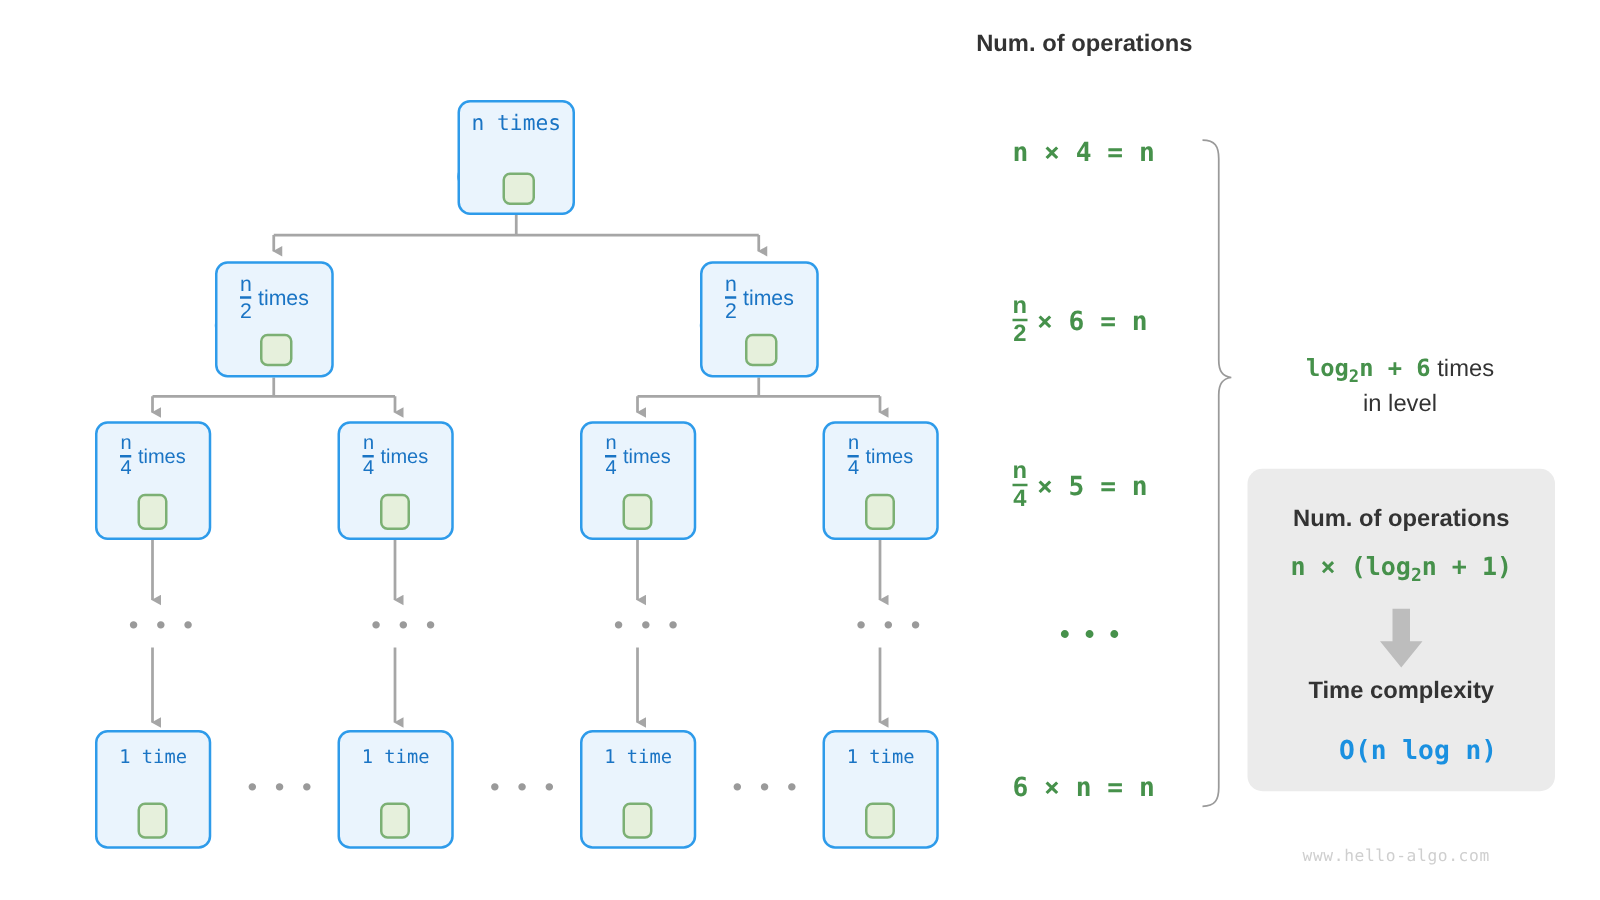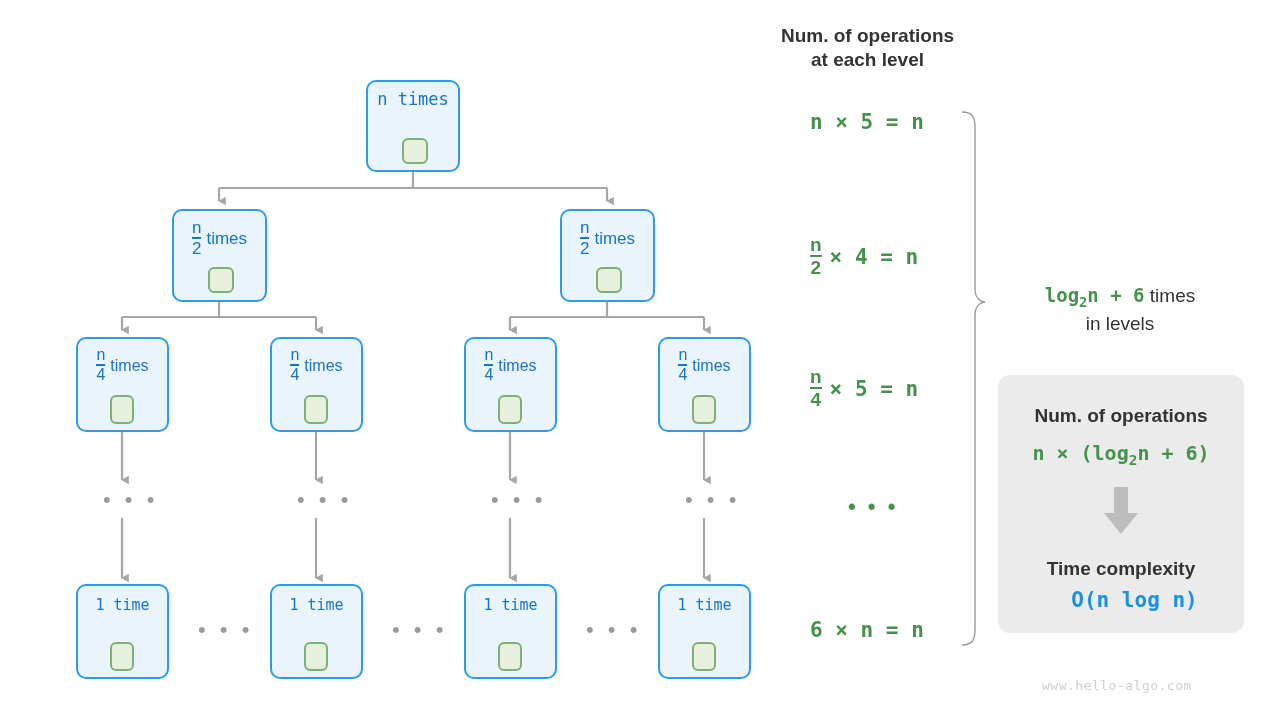--- a/index.html
+++ b/index.html
@@ -257,30 +257,29 @@
     <div class="label mono" style="font-size:15px;top:10px;">1 time</div>
     <div class="loopbox" style="left:32px;top:56px;width:24px;height:29px;"></div>
   </div>
 
   <div class="ellipsis-h" style="left:198px;top:617px;">• • •</div>
   <div class="ellipsis-h" style="left:392px;top:617px;">• • •</div>
   <div class="ellipsis-h" style="left:586px;top:617px;">• • •</div>
 
   <div class="col-title" style="left:745px;top:24px;width:245px;">
     <div>Num. of operations</div>
-    <div>at each level</div>
-  </div>
-
-  <div class="formula mono" style="left:810px;top:110px;font-size:21px;">n × 5 = n</div>
+  </div>
+
+  <div class="formula mono" style="left:810px;top:110px;font-size:21px;">n × 4 = n</div>
 
   <div class="formula sans" style="left:810px;top:236px;font-size:21px;">
     <span class="frac" style="font-size:19px;">
       <span class="num">n</span>
       <span class="den">2</span>
-    </span><span class="txt" style="margin-left:8px;font-family:'DejaVu Sans Mono',monospace;">× 4 = n</span>
+    </span><span class="txt" style="margin-left:8px;font-family:'DejaVu Sans Mono',monospace;">× 6 = n</span>
   </div>
 
   <div class="formula sans" style="left:810px;top:368px;font-size:21px;">
     <span class="frac" style="font-size:19px;">
       <span class="num">n</span>
       <span class="den">4</span>
     </span><span class="txt" style="margin-left:8px;font-family:'DejaVu Sans Mono',monospace;">× 5 = n</span>
   </div>
 
   <div class="dots-green" style="left:848px;top:494px;font-size:22px;">• • •</div>
@@ -289,30 +288,30 @@
 
   <svg class="layer" viewBox="0 0 1280 720">
     <path d="M962,112 C972,112 975,117 975,127 L975,288 C975,297 978,301 985,302
              C978,303 975,307 975,316 L975,630 C975,640 972,645 962,645" fill="none" stroke="#9a9a9a" stroke-width="1.4"></path>
   </svg>
 
   <div class="levels-text" style="left:1000px;top:283px;width:240px;">
     <div>
       <span class="g"><span>log</span><sub>2</sub><span>n + 6</span></span><span> times</span>
     </div>
-    <div>in levels</div>
+    <div>in level</div>
   </div>
 
   <div class="card" style="left:998px;top:375px;width:246px;height:258px;">
     <div class="line hdr" style="top:30px;">Num. of operations</div>
     <div class="line grn" style="top:66px;">
-      <span>n × (log</span><sub>2</sub><span>n + 6)</span>
+      <span>n × (log</span><sub>2</sub><span>n + 1)</span>
     </div>
     <svg style="position:absolute;left:103px;top:110px;width:40px;height:52px;" viewBox="0 0 40 52">
       <path d="M13,2 L27,2 L27,28 L37,28 L20,49 L3,28 L13,28 Z" fill="#bdbdbd"></path>
     </svg>
-    <div class="line hdr" style="top:183px;">Time complexity</div>
+    <div class="line hdr" style="top:167px;">Time complexity</div>
     <div class="line blu" style="top:213px;">O(n log n)</div>
   </div>
 
   <div class="watermark" style="left:1042px;top:678px;text-align:right;">www.hello-algo.com</div>
 
 </div>
 
 </body></html>

